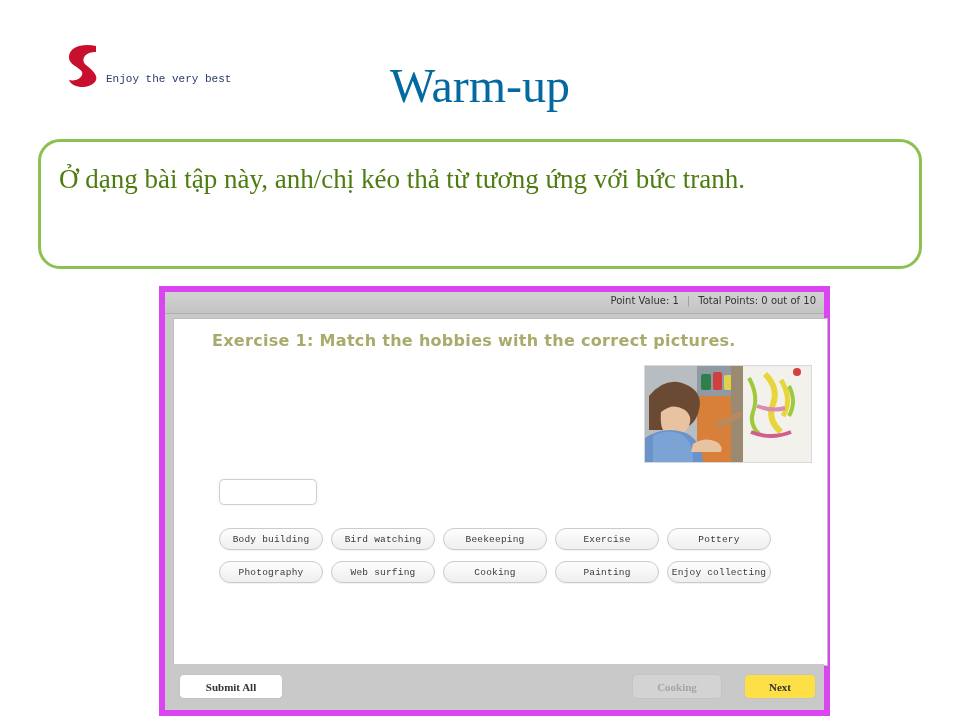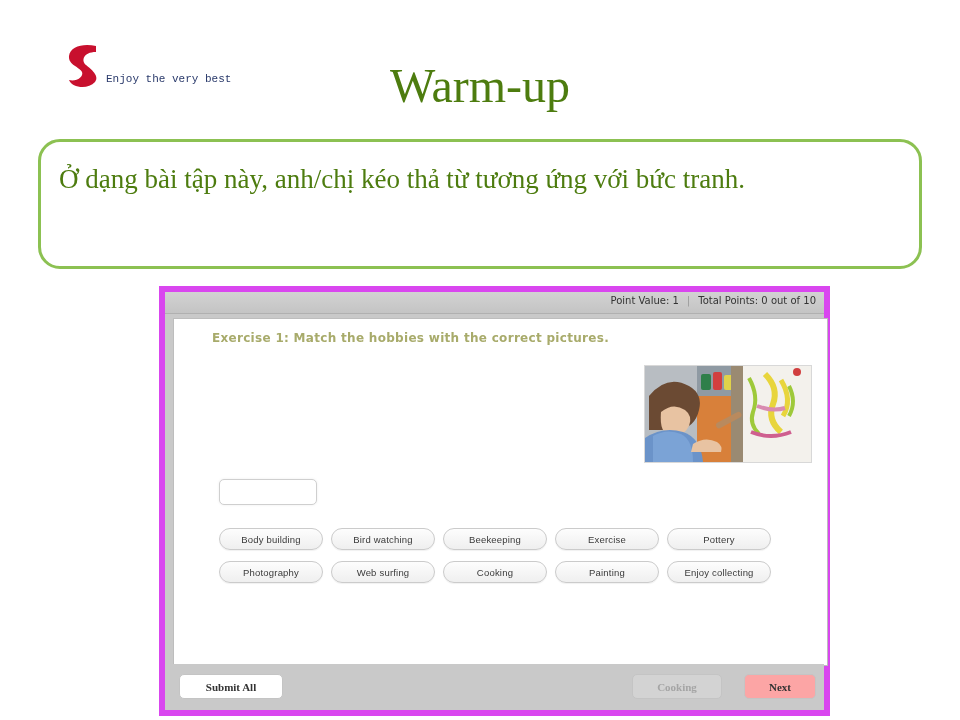--- a/index.html
+++ b/index.html
@@ -53,21 +53,21 @@
 
   
   #page-title {
     position: absolute;
     left: 0;
     top: 58px;
     width: 960px;
     text-align: center;
     font-family: "Liberation Serif", serif;
     font-size: 48px;
-    color: #4d7c0f;
+    color: #0369a1;
     letter-spacing: 0px;
   }
 
   
   #callout {
     position: absolute;
     left: 38px;
     top: 139px;
     width: 884px;
     height: 130px;
@@ -134,21 +134,21 @@
     box-sizing: border-box;
     background: #ffffff;
     border: 1px solid #bdbdbd;
   }
 
   #exercise-prompt {
     position: absolute;
     left: 38px;
     top: 12px;
     font-family: "DejaVu Sans", sans-serif;
-    font-size: 12px;
+    font-size: 16px;
     font-weight: bold;
     letter-spacing: 0.3px;
     color: #a8ab6b;
     white-space: nowrap;
   }
 
   #exercise-image {
     position: absolute;
     left: 470px;
     top: 46px;
@@ -186,21 +186,21 @@
     display: flex;
     gap: 8px;
   }
   .hobby-chip {
     width: 104px;
     height: 22px;
     box-sizing: border-box;
     background: linear-gradient(#fdfdfd, #efefef);
     border: 1px solid #cbcbcb;
     border-radius: 11px;
-    font-family: Liberation Sans, sans-serif;
+    font-family: Liberation Mono, monospace;
     font-size: 9.5px;
     color: #3a3a3a;
     display: flex;
     align-items: center;
     justify-content: center;
     white-space: nowrap;
     letter-spacing: 0.2px;
     box-shadow: 0 1px 1px rgba(0,0,0,0.06);
   }
 
@@ -239,21 +239,21 @@
     top: 10px;
     width: 90px;
     background: #d3d3d3;
     border: 1px solid #c4c4c4;
     color: #a5a5a5;
   }
   #next-button {
     right: 8px;
     top: 10px;
     width: 72px;
-    background: #fca5a5;
+    background: #fde047;
     border: 1px solid #c4c4c4;
     color: #333333;
   }
 </style>
 </head>
 <body>
 
 <div id="logo">
   <div id="logo-mark">
     <svg width="34" height="48" viewBox="0 0 34 48">

